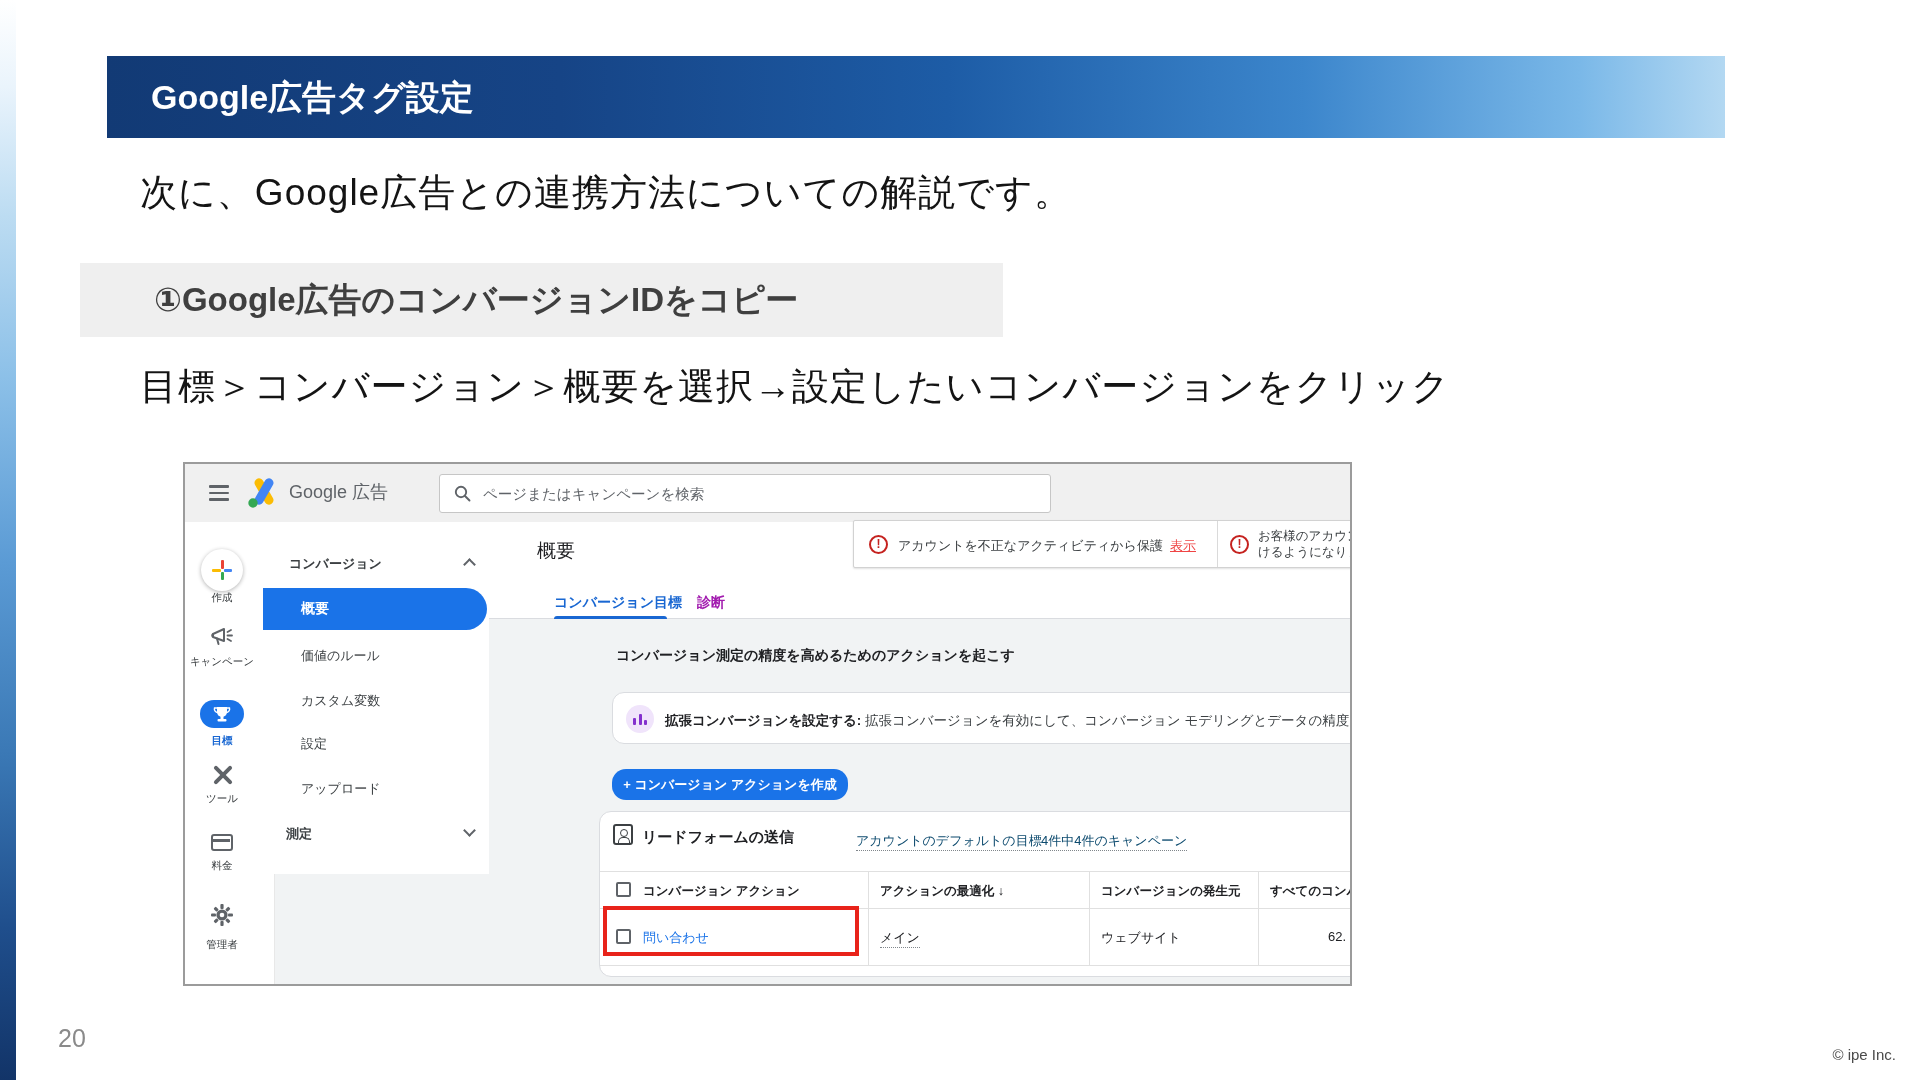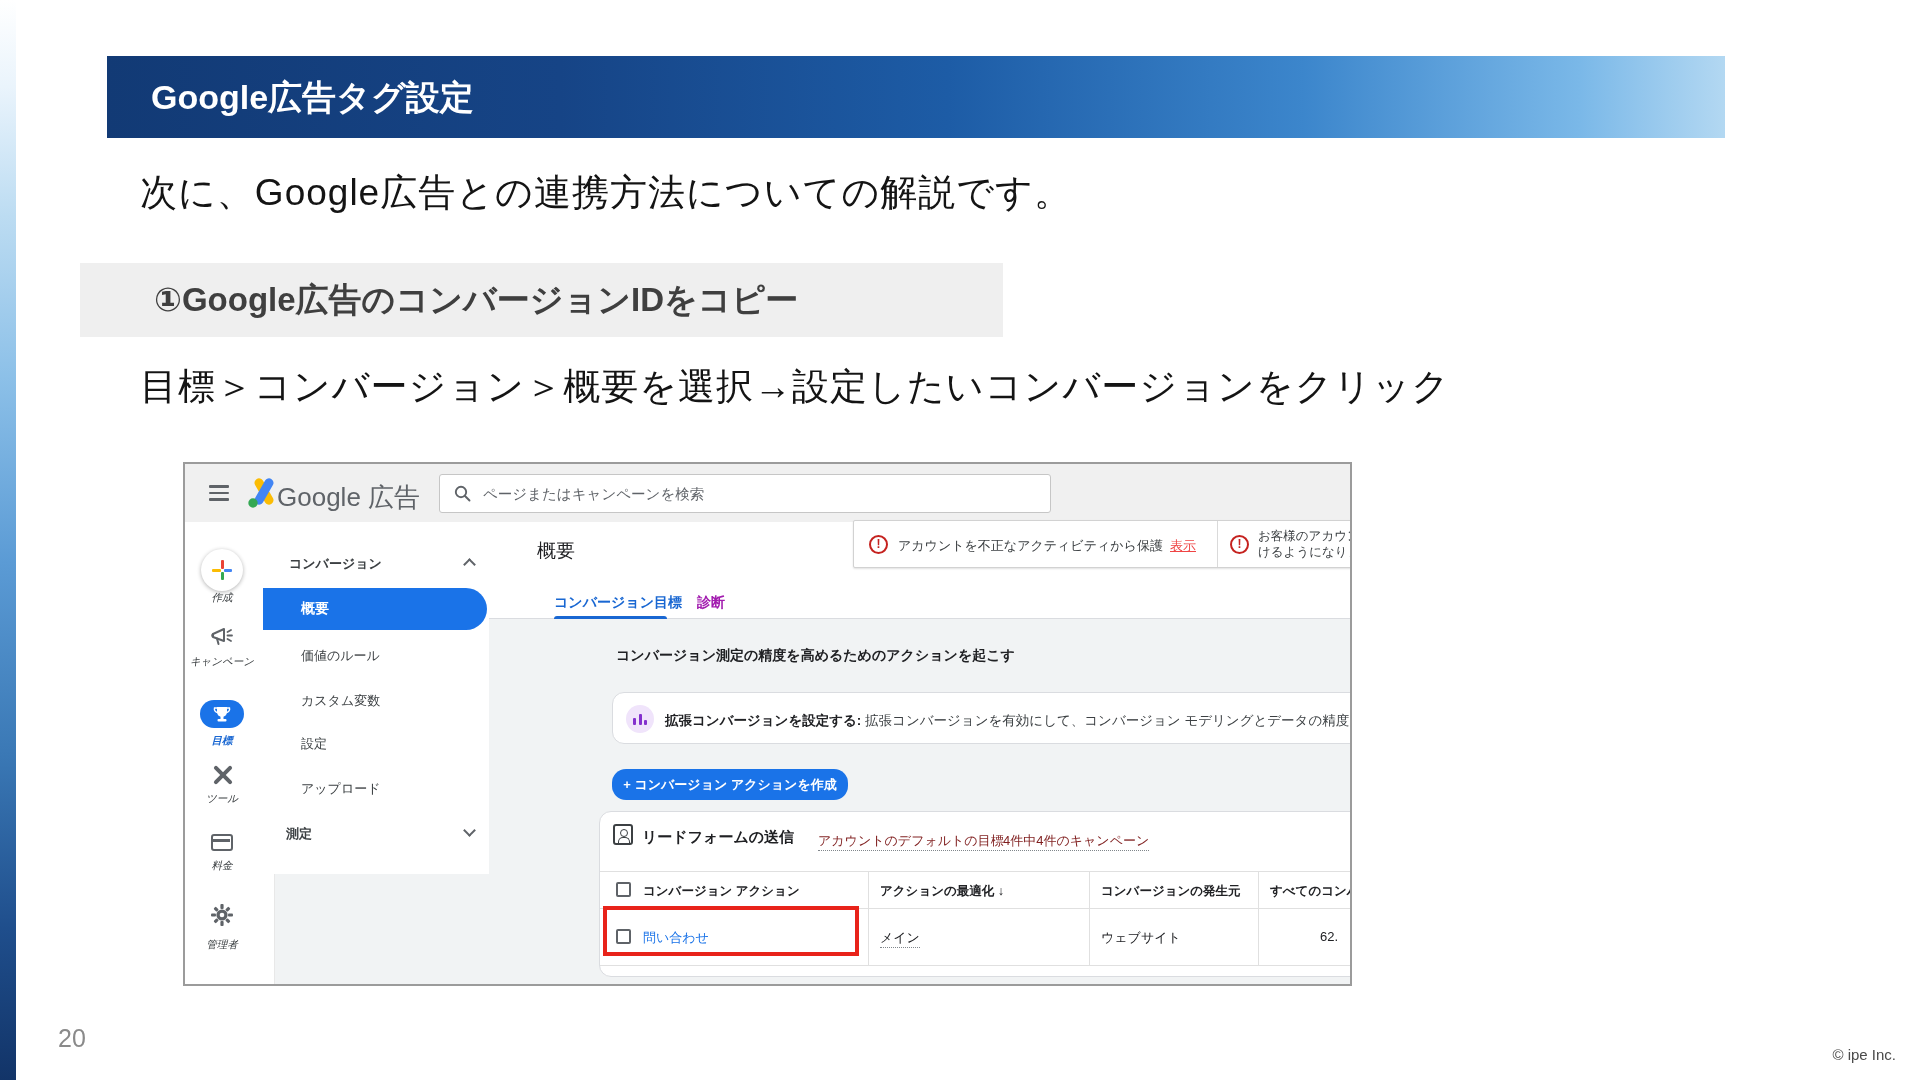--- a/index.html
+++ b/index.html
@@ -28,21 +28,21 @@
   
   .shot { left:183px; top:462px; width:1169px; height:524px; background:#fff;
     border:2px solid #9b9b9b; overflow:hidden; }
   .shot .abs { position:absolute; }
 
   .gads-header { left:0; top:0; width:1169px; height:58px; background:#f0f0f0; }
   .hamburger { left:24px; top:21px; width:20px; height:16px; }
   .hamburger i { position:absolute; left:0; width:20px; height:2.5px; background:#5f6368; border-radius:1px; }
   .hamburger i:nth-child(1){top:0;} .hamburger i:nth-child(2){top:6.5px;} .hamburger i:nth-child(3){top:13px;}
   .gads-logo { left:60px; top:11px; }
-  .gads-logo-text { left:92px; top:16px; font-size:26px; color:#5f6368; }
+  .gads-logo-text { left:104px; top:16px; font-size:18px; color:#5f6368; }
   .search-box { left:254px; top:10px; width:612px; height:39px; background:#fff;
     border:1px solid #c6c6c6; border-radius:3px; display:flex; align-items:center; padding-left:14px; }
   .search-box input { border:none; outline:none; font-size:14.5px; color:#3c4043; width:540px;
     margin-left:12px; background:transparent; font-family:inherit; }
   .search-box input::placeholder { color:#5f6368; opacity:1; }
 
   
   .alerts { left:668px; top:56px; width:760px; height:48px; background:#fff;
     border:1px solid #d2d2d2; border-radius:2px; box-shadow:0 1px 2px rgba(0,0,0,.12); }
   .alert-ico { width:19px; height:19px; border:2px solid #c5221f; border-radius:50%;
@@ -50,21 +50,21 @@
   .alert-ico::before { content:"!"; }
   .a1-ico { left:15px; top:14px; }
   .a1-text { left:44px; top:16px; font-size:13px; color:#3c4043; white-space:nowrap; }
   .a1-link { left:316px; top:16px; font-size:13px; color:#ef4444; text-decoration:underline; white-space:nowrap; }
   .alert-div { left:363px; top:0; width:1px; height:46px; background:#dadada; }
   .a2-ico { left:376px; top:14px; }
   .a2-text { left:404px; top:8px; font-size:12.5px; color:#3c4043; line-height:15.5px; white-space:nowrap; }
 
   
   .content-bg { left:74px; top:58px; width:1095px; height:466px; background:#f1f3f4; }
-  .pnav { left:0; top:58px; width:90px; height:466px; background:#fff; border-right:1px solid #e8e8e8;font-style:italic; }
+  .pnav { left:0; top:58px; width:90px; height:466px; background:#fff; border-right:1px solid #e8e8e8; }
   .spanel { left:74px; top:58px; width:230px; height:352px; background:#fff; }
   .tabstrip { left:304px; top:58px; width:865px; height:97px; background:#fff; border-bottom:1px solid #dadce0; }
 
   
   .pnav .nav-label { width:74px; text-align:center; font-size:10.5px; color:#3c4043; line-height:15px; }
   .create-circle { left:16px; top:27px; width:42px; height:42px; background:#fff; border-radius:50%;
     box-shadow:0 1px 4px rgba(0,0,0,.3); }
   .plus-multi { position:absolute; left:11px; top:11px; width:20px; height:20px; }
   .plus-multi i { position:absolute; border-radius:1px; }
   .plus-multi .pt { left:8.5px; top:0; width:3.5px; height:8.5px; background:#ea4335; }
@@ -127,37 +127,37 @@
 
   
   .table-card { left:414px; top:347px; width:755px; height:166px; background:#fff;
     border:1px solid #dadce0; border-radius:12px 0 0 12px; }
   .goal-ico { left:13px; top:12px; width:20px; height:21px; border:2px solid #3c4043; border-radius:3px; }
   .goal-ico::before { content:""; position:absolute; left:5px; top:3px; width:6px; height:6px;
     border-radius:50%; border:1.8px solid #3c4043; }
   .goal-ico::after { content:""; position:absolute; left:3px; top:10.5px; width:10px; height:5px;
     border:1.8px solid #3c4043; border-bottom:none; border-radius:5px 5px 0 0; }
   .goal-title { left:42px; top:16px; font-size:15px; font-weight:bold; color:#202124; white-space:nowrap; }
-  .goal-meta { font-size:13px; color:#7f1d1d; white-space:nowrap; border-bottom:1px dotted #80868b; }
+  .goal-meta { font-size:13px; color:#0c4a6e; white-space:nowrap; border-bottom:1px dotted #80868b;margin-left:38px; }
   .gm1 { left:218px; top:20px; }
   .gm2 { left:403px; top:20px; }
   .thead-line { left:0; top:59px; width:755px; height:1px; background:#e0e0e0; }
   .trow-line { left:0; top:96px; width:755px; height:1px; background:#e0e0e0; }
   .tbot-line { left:0; top:153px; width:755px; height:1px; background:#e0e0e0; }
   .vline { width:1px; background:#e0e0e0; top:59px; height:94px; }
   .v1 { left:268px; } .v2 { left:489px; } .v3 { left:658px; }
   .cb { width:15px; height:15px; border:2px solid #5f6368; border-radius:2px; background:#fff; }
   .cb-h { left:16px; top:70px; } .cb-r { left:16px; top:117px; }
   .th { font-size:12.5px; font-weight:bold; color:#202124; white-space:nowrap; }
   .th1 { left:43px; top:71px; } .th2 { left:280px; top:71px; } .th3 { left:501px; top:71px; } .th4 { left:670px; top:71px; }
   .td { font-size:13px; color:#202124; white-space:nowrap; }
   .td1 { left:43px; top:117px; color:#1a73e8; }
   .td2 { left:280px; top:117px; border-bottom:1px dotted #80868b; }
   .td3 { left:501px; top:117px; }
-  .td4 { left:658px; top:117px; width:94px; text-align:right; padding-right:14px; }
+  .td4 { left:658px; top:117px; width:94px; text-align:right; padding-right:6px; }
 
   .red-box { left:418px; top:442px; width:256px; height:50px; border:4px solid #e8231a; z-index:30; }
 </style>
 </head>
 <body>
 
 <div class="slide">
   <div class="abs stripe"></div>
 
   <div class="abs banner">

